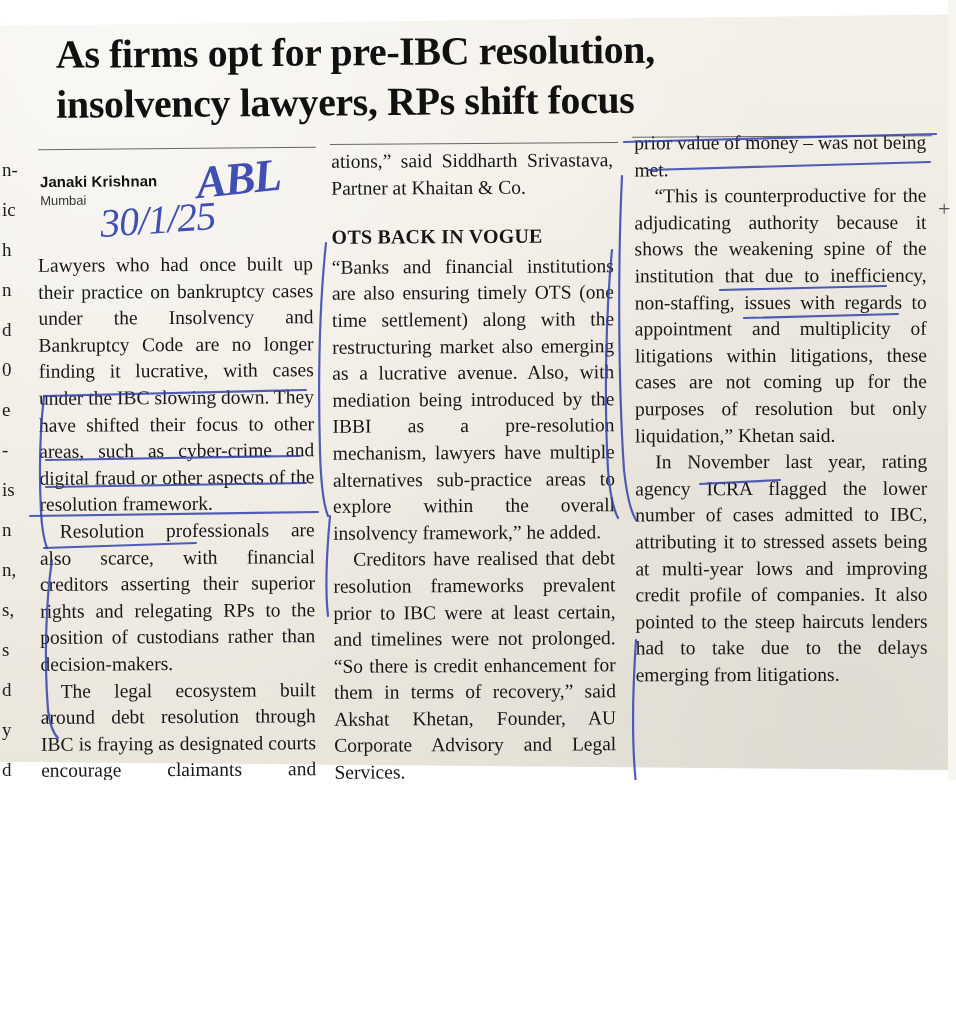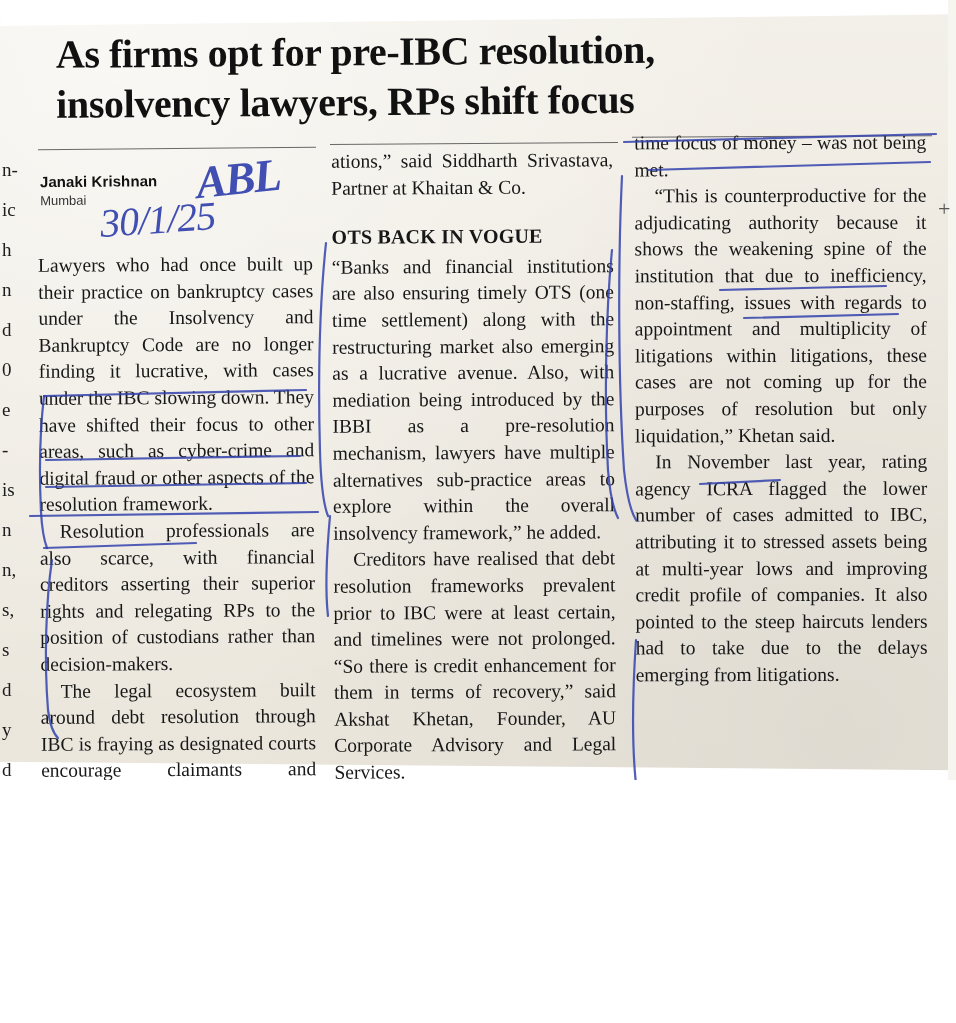--- a/index.html
+++ b/index.html
@@ -232,21 +232,21 @@
 
   <div class="col" id="col2">
     <p>ations,” said Siddharth Srivastava, Partner at Khaitan &amp; Co.</p>
     <div class="subhead" style="margin-top:22px;">OTS BACK IN VOGUE</div>
     <p>“Banks and financial institutions are also ensuring timely OTS (one time settlement) along with the restructuring market also emerging as a lucrative avenue. Also, with mediation being introduced by the IBBI as a pre-resolution mechanism, lawyers have multiple alternatives sub-practice areas to explore within the overall insolvency framework,” he added.</p>
     <p>Creditors have realised that debt resolution frameworks prevalent prior to IBC were at least certain, and timelines were not prolonged. “So there is credit enhancement for them in terms of recovery,” said Akshat Khetan, Founder, AU Corporate Advisory and Legal Services.</p>
     <p>The core purpose for enacting IBC – maximisation of asset value and enhancing</p>
   </div>
 
   <div class="col" id="col3">
-    <p>time focus of money – was not being met.</p>
+    <p>prior value of money – was not being met.</p>
     <p>“This is counterproductive for the adjudicating authority because it shows the weakening spine of the institution that due to inefficiency, non-staffing, issues with regards to appointment and multiplicity of litigations within litigations, these cases are not coming up for the purposes of resolution but only liquidation,” Khetan said.</p>
     <p>In November last year, rating agency ICRA flagged the lower number of cases admitted to IBC, attributing it to stressed assets being at multi-year lows and improving credit profile of companies. It also pointed to the steep haircuts lenders had to take due to the delays emerging from litigations.</p>
   </div>
 
   <div class="ink ink-abl">ABL</div>
   <div class="ink ink-date">30/1/25</div>
 
   <svg class="ink-layer" viewBox="0 0 956 1023">
 
     <path d="M44 396 C40 430 39 470 41 512 C42 530 44 540 47 548"></path>

